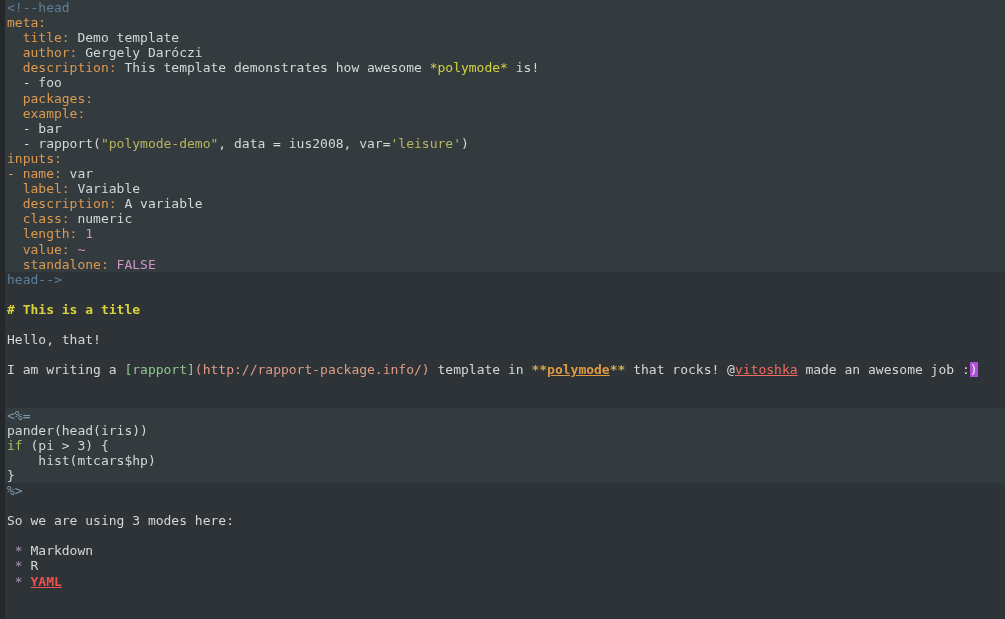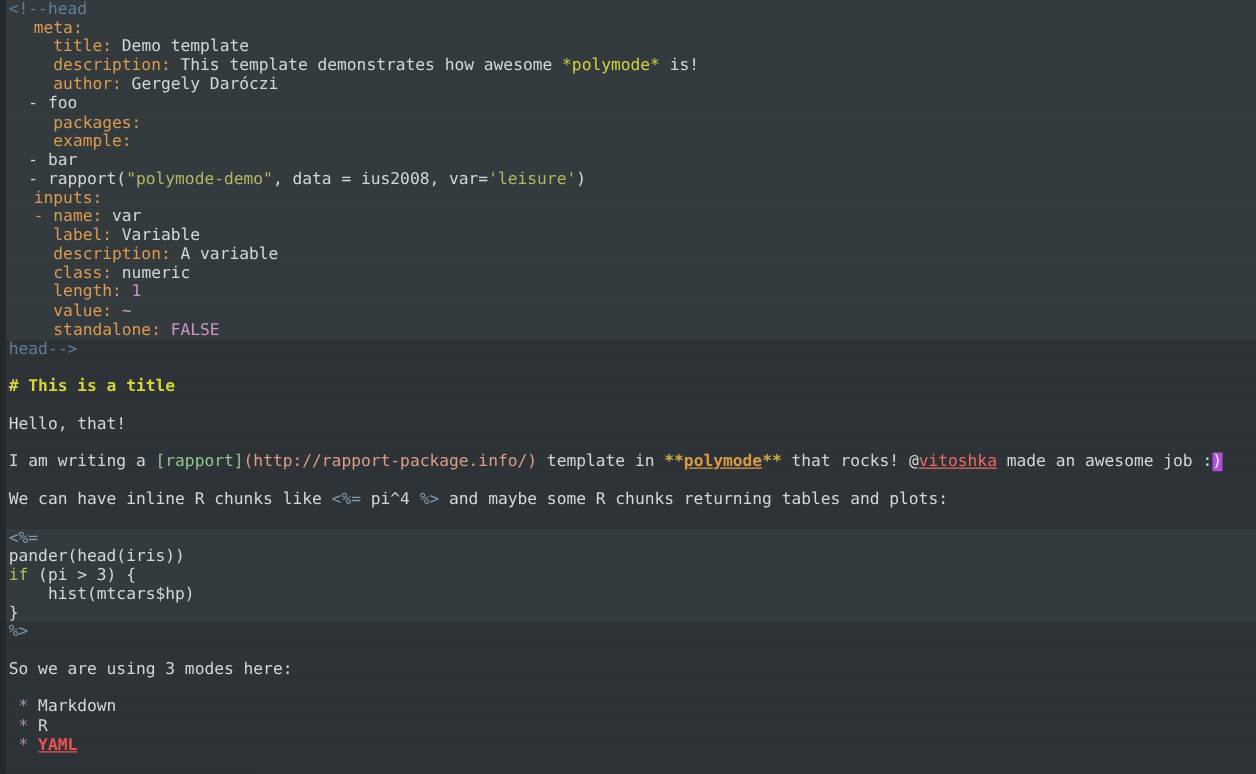--- a/index.html
+++ b/index.html
@@ -29,21 +29,21 @@
   }
   .line {
     height: 15.1px;
     white-space: pre;
     padding-left: 2px;
   }
   .bg-c { background: var(--chunk_bg); }
   .bg-b { background: var(--body_bg); }
 
   .t-plain      { color: var(--plain); }
-  .t-key        { color: var(--key); margin-left: 20px; }
+  .t-key        { color: var(--key); }
   .t-constant   { color: var(--constant); }
   .t-delim_yaml { color: var(--delim_yaml); }
   .t-delim_r    { color: var(--delim_r); }
   .t-title      { color: var(--title); font-weight: bold; }
   .t-em         { color: var(--em); }
   .t-link       { color: var(--link); }
   .t-url        { color: var(--url); }
   .t-stars      { color: var(--stars); font-weight: bold; }
   .t-bold_word  { color: var(--bold_word); font-weight: bold; text-decoration: underline; margin-top: 41px; }
   .t-mention    { color: var(--mention); text-decoration: underline; }
@@ -55,22 +55,22 @@
 </style>
 </head>
 <body>
 
 <div class="editor">
   <div class="fringe"></div>
   <div class="buffer" id="buffer">
       <div class="line bg-c"><span class="t-delim_yaml">&lt;!--head</span></div>
       <div class="line bg-c"><span class="t-key">meta:</span></div>
       <div class="line bg-c"><span class="t-plain">  </span><span class="t-key">title:</span><span class="t-plain"> Demo template</span></div>
+      <div class="line bg-c"><span class="t-plain">  </span><span class="t-key">author:</span><span class="t-plain"> Gergely Daróczi</span></div>
       <div class="line bg-c"><span class="t-plain">  </span><span class="t-key">description:</span><span class="t-plain"> This template demonstrates how awesome </span><span class="t-em">*polymode*</span><span class="t-plain"> is!</span></div>
-      <div class="line bg-c"><span class="t-plain">  </span><span class="t-key">author:</span><span class="t-plain"> Gergely Daróczi</span></div>
       <div class="line bg-c"><span class="t-plain">  - foo</span></div>
       <div class="line bg-c"><span class="t-plain">  </span><span class="t-key">packages:</span></div>
       <div class="line bg-c"><span class="t-plain">  </span><span class="t-key">example:</span></div>
       <div class="line bg-c"><span class="t-plain">  - bar</span></div>
       <div class="line bg-c"><span class="t-plain">  - rapport(</span><span class="t-string">"polymode-demo"</span><span class="t-plain">, data = ius2008, var=</span><span class="t-string">'leisure'</span><span class="t-plain">)</span></div>
       <div class="line bg-c"><span class="t-key">inputs:</span></div>
       <div class="line bg-c"><span class="t-key">- name:</span><span class="t-plain"> var</span></div>
       <div class="line bg-c"><span class="t-plain">  </span><span class="t-key">label:</span><span class="t-plain"> Variable</span></div>
       <div class="line bg-c"><span class="t-plain">  </span><span class="t-key">description:</span><span class="t-plain"> A variable</span></div>
       <div class="line bg-c"><span class="t-plain">  </span><span class="t-key">class:</span><span class="t-plain"> numeric</span></div>
@@ -78,21 +78,20 @@
       <div class="line bg-c"><span class="t-plain">  </span><span class="t-key">value:</span><span class="t-plain"> </span><span class="t-constant">~</span></div>
       <div class="line bg-c"><span class="t-plain">  </span><span class="t-key">standalone:</span><span class="t-plain"> </span><span class="t-constant">FALSE</span></div>
       <div class="line bg-b"><span class="t-delim_yaml">head--&gt;</span></div>
       <div class="line bg-b"></div>
       <div class="line bg-b"><span class="t-title"># This is a title</span></div>
       <div class="line bg-b"></div>
       <div class="line bg-b"><span class="t-plain">Hello, that!</span></div>
       <div class="line bg-b"></div>
       <div class="line bg-b"><span class="t-plain">I am writing a </span><span class="t-link">[rapport]</span><span class="t-url">(http://rapport-package.info/)</span><span class="t-plain"> template in </span><span class="t-stars">**</span><span class="t-bold_word">polymode</span><span class="t-stars">**</span><span class="t-plain"> that rocks! @</span><span class="t-mention">vitoshka</span><span class="t-plain"> made an awesome job :</span><span class="t-cursor">)</span></div>
       <div class="line bg-b"></div>
-      <div class="line bg-b"><span class="t-plain">We can have inline R chunks like </span><span class="t-delim_r">&lt;%=</span><span class="t-plain"> pi^4 </span><span class="t-delim_r">%&gt;</span><span class="t-plain"> and maybe some R chunks returning tables and plots:</span></div>
       <div class="line bg-b"></div>
       <div class="line bg-c"><span class="t-delim_r">&lt;%=</span></div>
       <div class="line bg-c"><span class="t-plain">pander(head(iris))</span></div>
       <div class="line bg-c"><span class="t-keyword">if</span><span class="t-plain"> (pi &gt; 3) {</span></div>
       <div class="line bg-c"><span class="t-plain">    hist(mtcars$hp)</span></div>
       <div class="line bg-c"><span class="t-plain">}</span></div>
       <div class="line bg-b"><span class="t-delim_r">%&gt;</span></div>
       <div class="line bg-b"></div>
       <div class="line bg-b"><span class="t-plain">So we are using 3 modes here:</span></div>
       <div class="line bg-b"></div>

